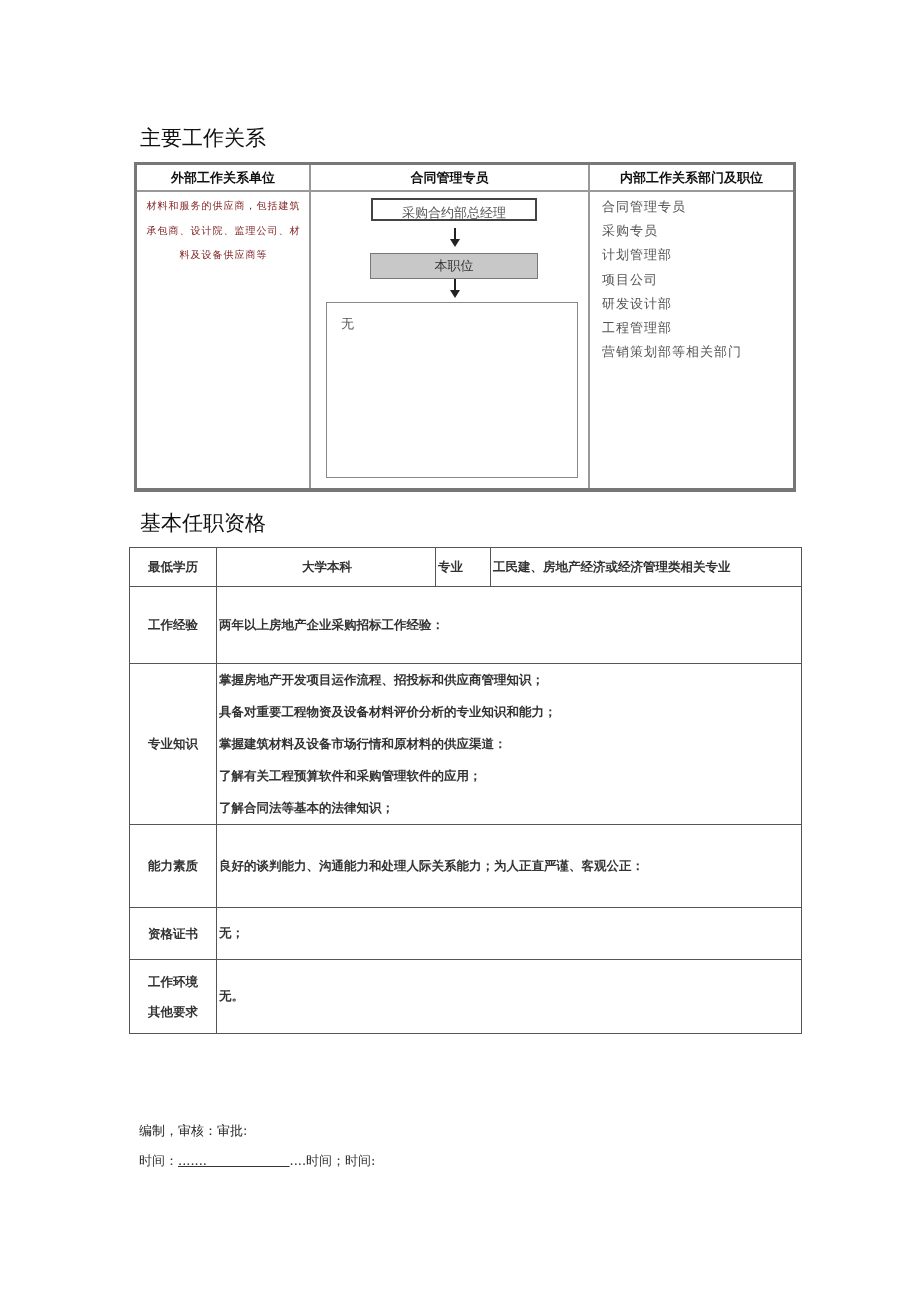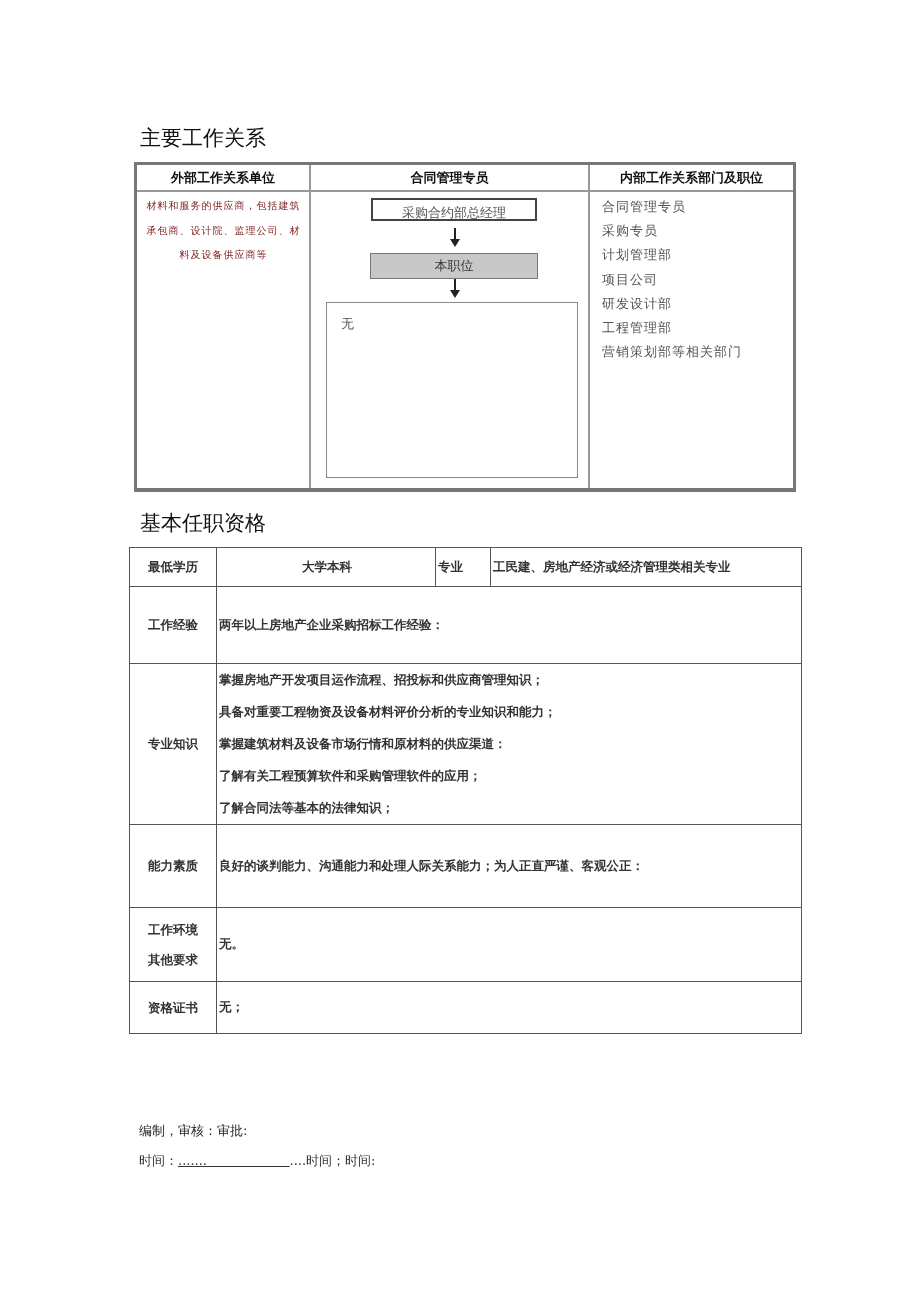--- a/index.html
+++ b/index.html
@@ -153,28 +153,28 @@
         <li>掌握建筑材料及设备市场行情和原材料的供应渠道：</li>
         <li>了解有关工程预算软件和采购管理软件的应用；</li>
         <li>了解合同法等基本的法律知识；</li>
       </ul>
     </td>
   </tr>
   <tr style="height:83px">
     <td class="q-label">能力素质</td>
     <td class="q-val" colspan="3">良好的谈判能力、沟通能力和处理人际关系能力；为人正直严谨、客观公正：</td>
   </tr>
+  <tr style="height:52px">
+    <td class="q-label">资格证书</td>
+    <td class="q-val" colspan="3">无；</td>
+  </tr>
   <tr style="height:74px">
     <td class="q-label">
       <div>工作环境</div>
       <div>其他要求</div>
     </td>
     <td class="q-val" colspan="3">无。</td>
-  </tr>
-  <tr style="height:52px">
-    <td class="q-label">资格证书</td>
-    <td class="q-val" colspan="3">无；</td>
   </tr>
 </tbody>
   </table>
 
 <div id="f1" class="footer">编制，审核：审批:</div>
 <div id="f2" class="footer"><span>时间：</span><span class="u">.......</span><span class="u" style="white-space:pre">                    </span><span>....时间；时间:</span></div>
 
 </body></html>

